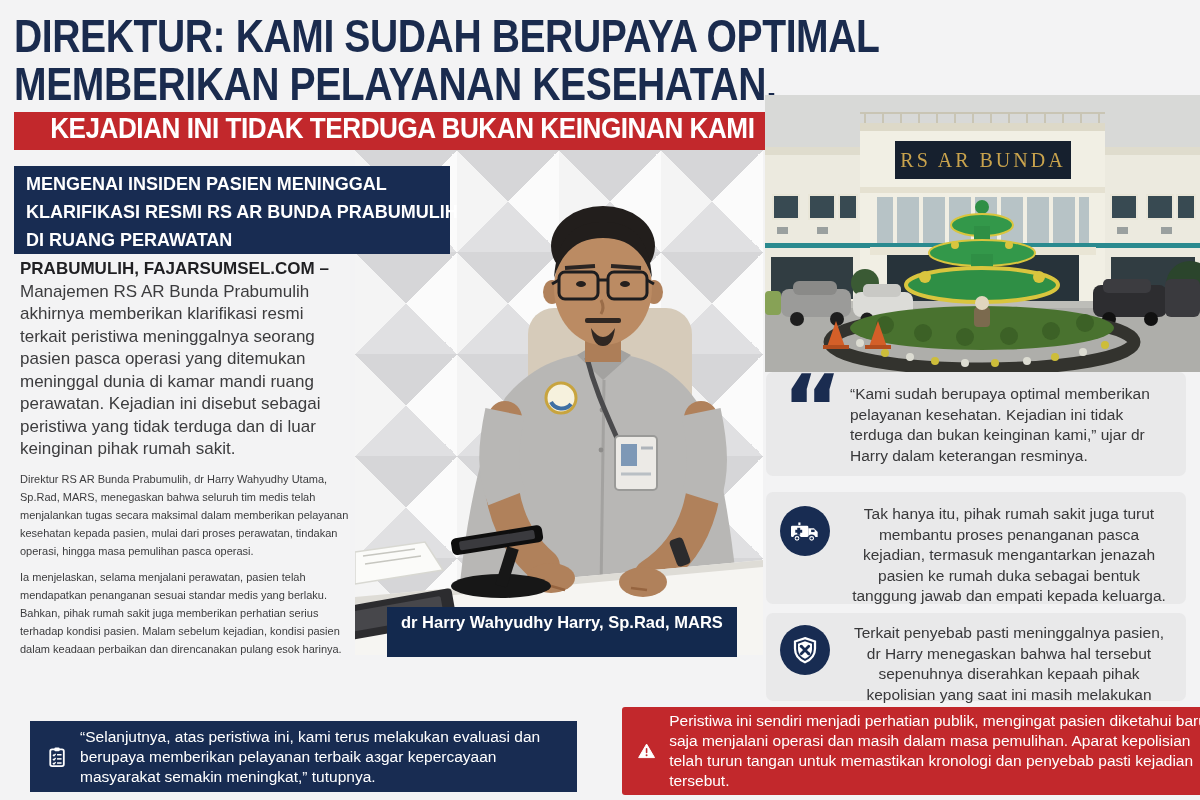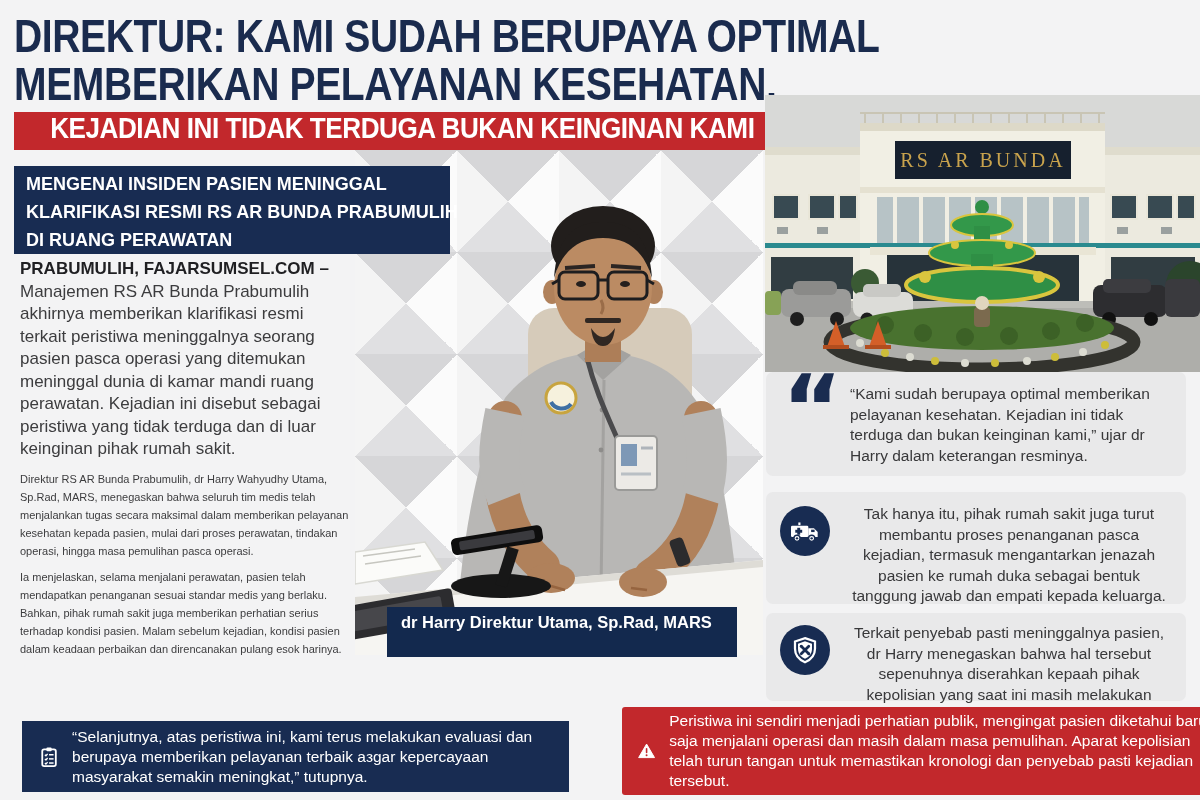--- a/index.html
+++ b/index.html
@@ -20,21 +20,21 @@
   
   .kicker { left:14px; top:166px; width:436px; height:88px; background:#182c52;
             color:#fff; font-weight:bold; font-size:18px; line-height:28px;
             padding:4px 12px; z-index:5; }
   .kicker div { white-space:nowrap; }
   .bodycol { left:20px; top:258px; width:332px; color:#3c3c3e; }
   .bodycol p.p1 { font-size:17px; line-height:22.5px; margin-bottom:9px; }
   .bodycol p.p1 b { color:#1f1f22; display:block; }
   .bodycol p.sm { font-size:11px; line-height:18px; margin-bottom:8px; }
 
-  .closing { left:22px; top:721px; width:547px; height:71px; background:#182c52;
+  .closing { left:30px; top:721px; width:547px; height:71px; background:#182c52;
              display:flex; align-items:center; gap:14px; padding:6px 12px 6px 18px; }
   .closing .txt { color:#fff; font-size:15.5px; line-height:20px; }
 
   
   .dphoto { left:355px; top:150px; width:408px; height:505px; overflow:hidden;
             background-color:#f0f0f0;
             background-image:conic-gradient(from 45deg at 50% 50%,
               #fbfbfb 0 90deg, #e0e0e2 0 180deg, #f4f4f4 0 270deg, #d6d6d8 0 360deg);
             background-size:102px 102px; }
   .dphoto svg { position:absolute; left:0; top:0; }
@@ -148,21 +148,21 @@
     <ellipse cx="146" cy="436" rx="50" ry="12" fill="#171717"></ellipse>
     <path d="M146 436 L158 398" stroke="#171717" stroke-width="12"></path>
     <g transform="rotate(-9 140 390)">
       <rect x="96" y="382" width="92" height="17" rx="5" fill="#0e0e0e"></rect>
       <rect x="104" y="386" width="76" height="9" rx="2" fill="#3a3a3e"></rect>
     </g>
   </svg>
 </div>
 
 <div class="abs caption">
-  <div class="nm">dr Harry Direktur Utama, Sp.Rad, MARS</div>
+  <div class="nm">dr Harry Wahyudhy Harry, Sp.Rad, MARS</div>
 </div>
 
 <div class="abs kicker">
   <div>MENGENAI INSIDEN PASIEN MENINGGAL</div>
   <div>KLARIFIKASI RESMI RS AR BUNDA PRABUMULIH</div>
   <div>DI RUANG PERAWATAN</div>
 </div>
 
 <div class="abs bodycol">
   <p class="p1"><b>PRABUMULIH, FAJARSUMSEL.COM –</b><span>Manajemen RS AR Bunda Prabumulih akhirnya memberikan klarifikasi resmi terkait peristiwa meninggalnya seorang pasien pasca operasi yang ditemukan meninggal dunia di kamar mandi ruang perawatan. Kejadian ini disebut sebagai peristiwa yang tidak terduga dan di luar keinginan pihak rumah sakit.</span></p>

